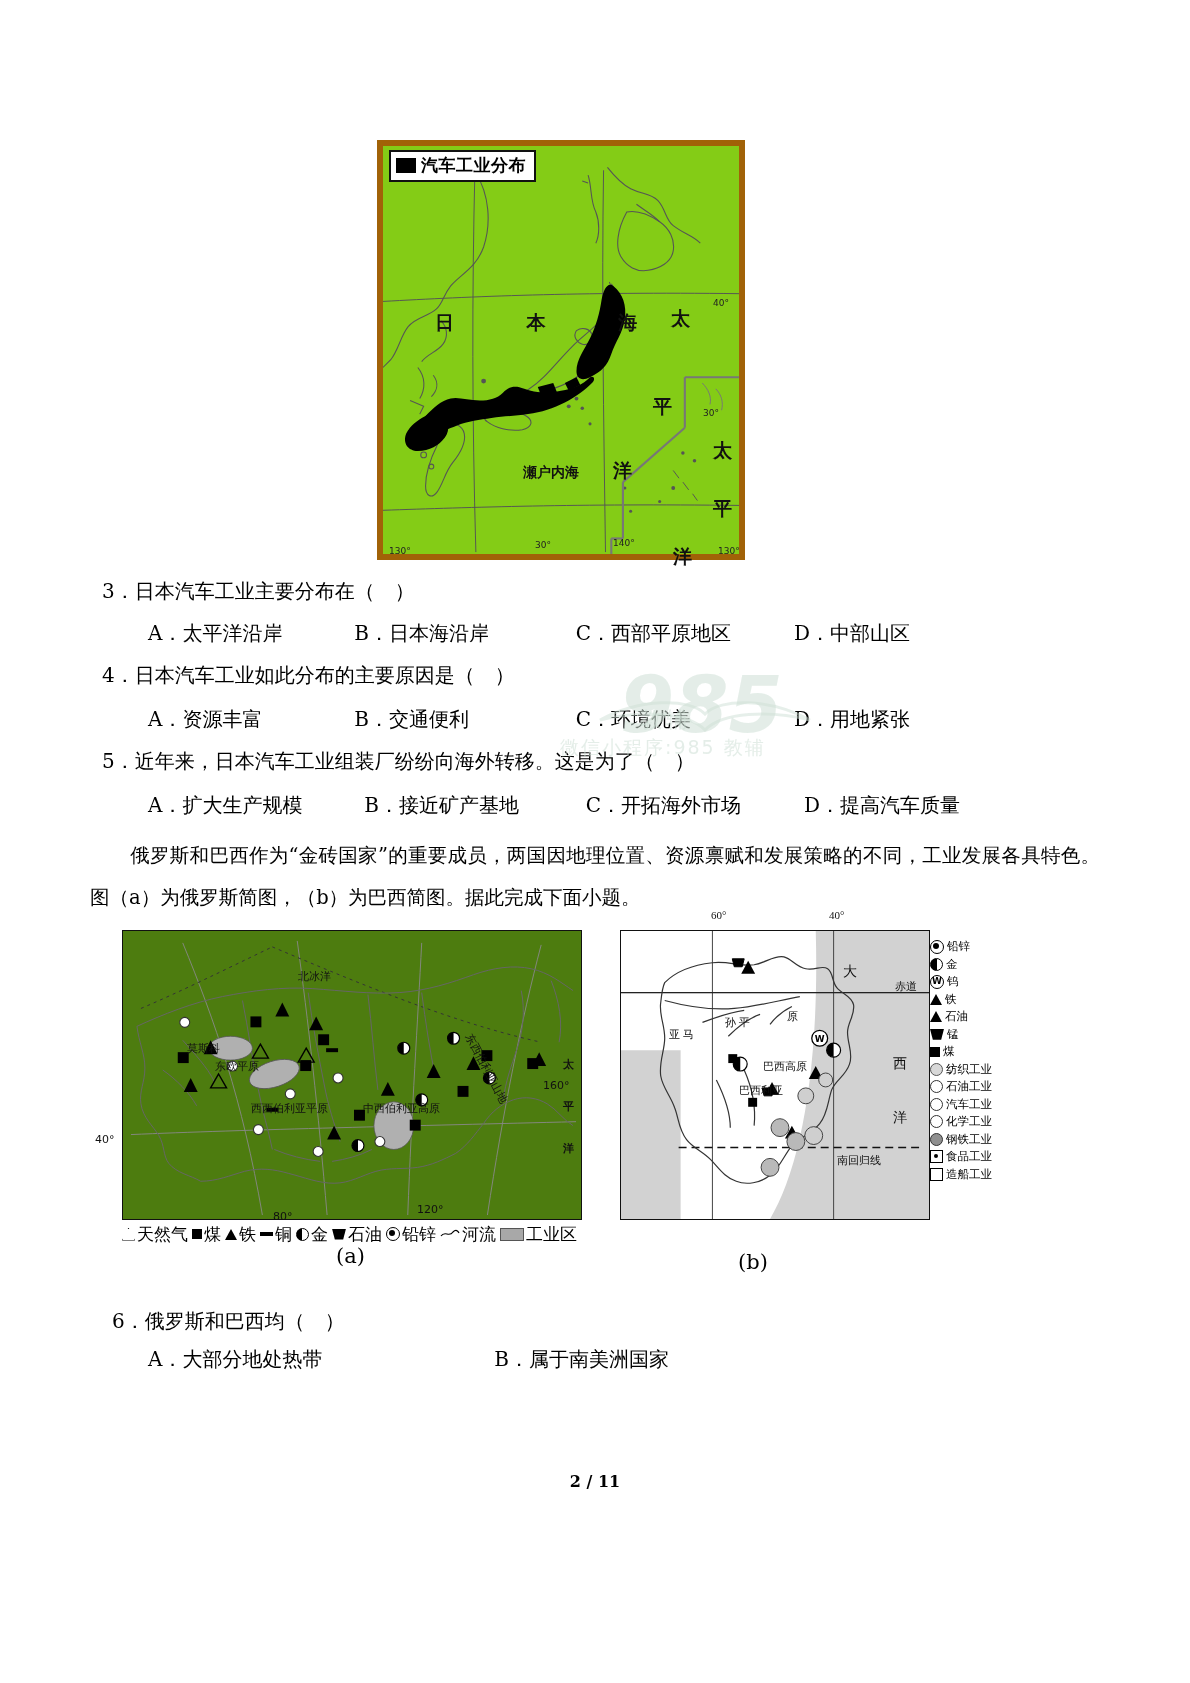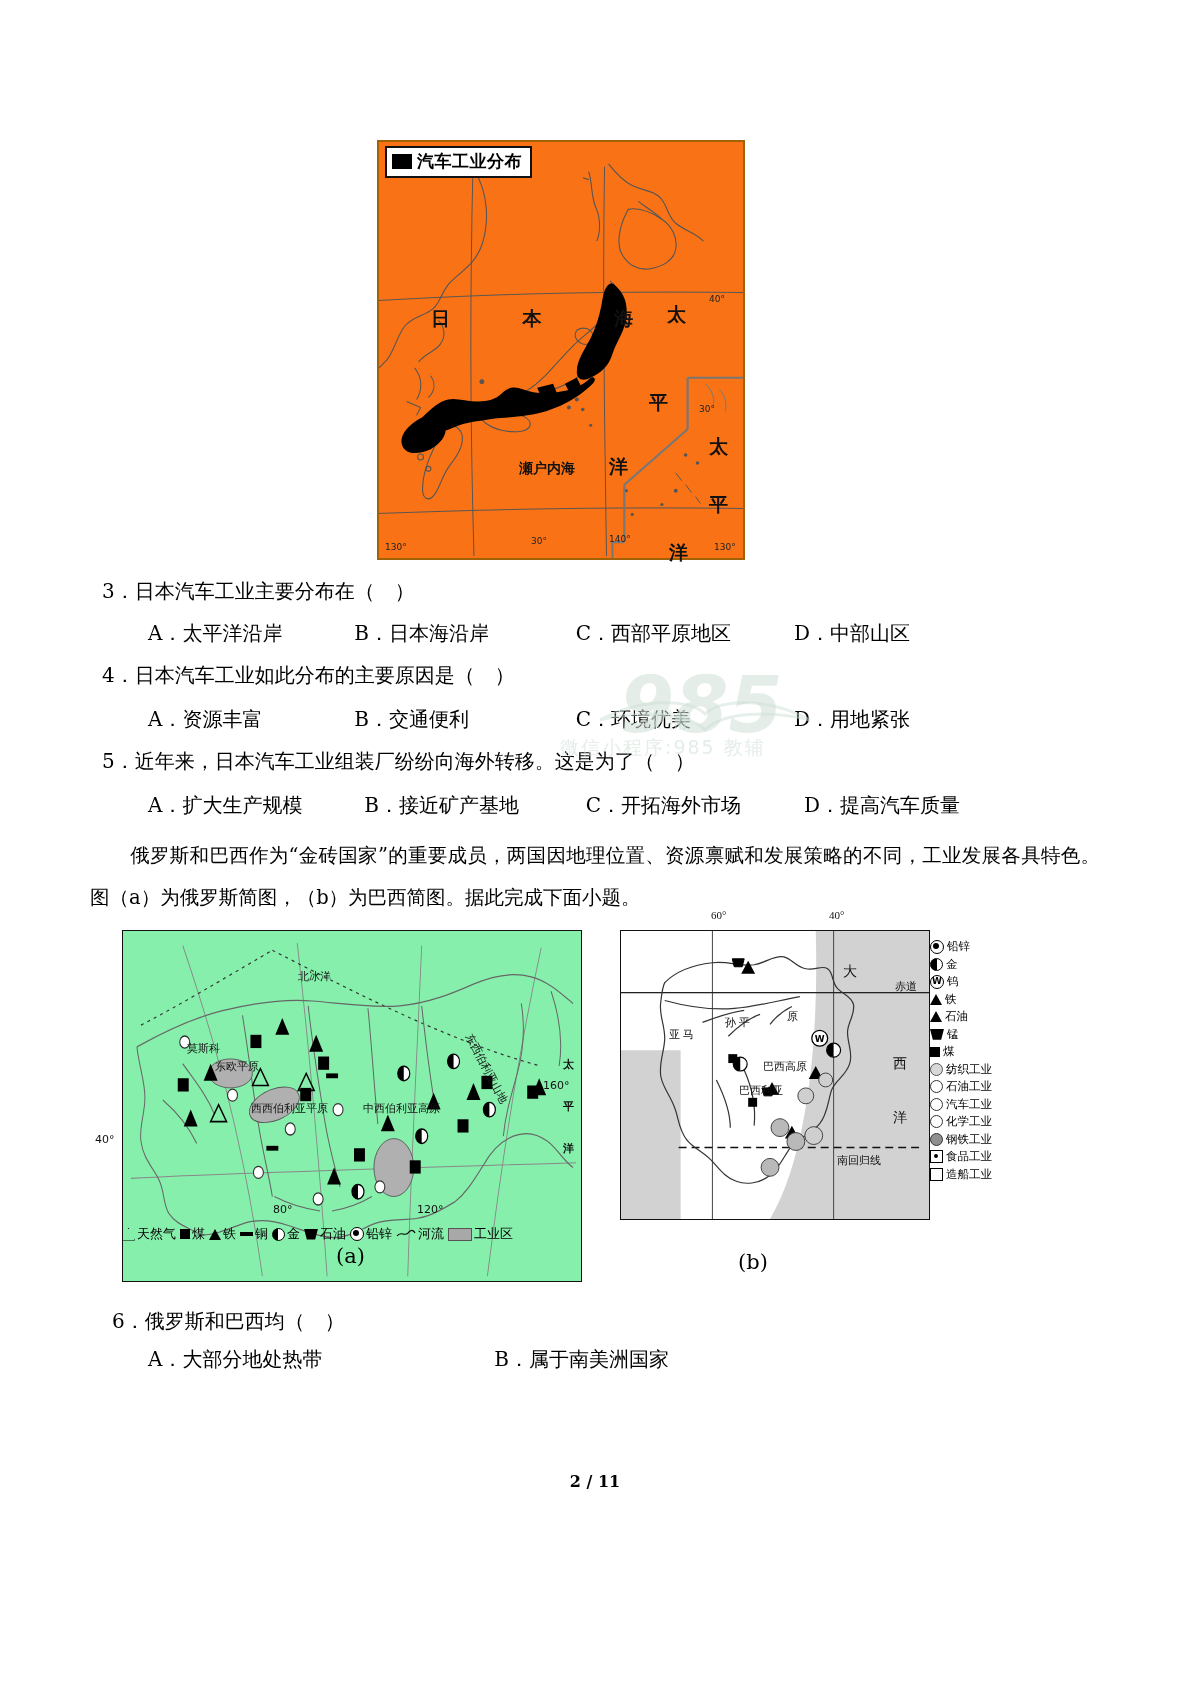--- a/index.html
+++ b/index.html
@@ -9,21 +9,21 @@
     font-family:"Liberation Serif","DejaVu Serif",serif;
     color:#000;
     position:relative;
     overflow:hidden;
   }
   .page{position:absolute;inset:0;}
 
   
   .japan-map{
     position:absolute;left:377px;top:140px;width:368px;height:420px;
-    border:2px solid #a16207;background:#f97316;box-sizing:border-box;
+    border:6px solid #a16207;background:#84cc16;box-sizing:border-box;
   }
   .jm-legend{
     position:absolute;left:6px;top:4px;
     border:2px solid #111;background:#fff;
     padding:2px 8px 3px 5px;
     display:flex;align-items:center;gap:5px;
     z-index:6;
   }
   .jm-legend .sw{width:20px;height:15px;background:#000;display:inline-block;}
   .jm-legend span.txt{font-family:"DejaVu Sans",sans-serif;font-weight:bold;font-size:17px;letter-spacing:.5px;}
@@ -50,27 +50,27 @@
 
   
   .wm{position:absolute;pointer-events:none;z-index:3;color:#cfe0d6;opacity:.55;
       font-family:"DejaVu Sans",sans-serif;text-align:center;}
   .wm1{left:620px;top:660px;font-size:78px;font-style:italic;font-weight:bold;}
   .wm2{left:640px;top:705px;font-size:22px;letter-spacing:4px;}
   .wm3{left:560px;top:735px;font-size:19px;letter-spacing:2px;}
   .wm-book{position:absolute;left:590px;top:690px;width:230px;height:60px;z-index:2;opacity:.5;}
 
   
-  .russia-map{position:absolute;left:122px;top:930px;width:460px;height:352px;
-              border:1.5px solid #111;background:#86efac;box-sizing:border-box;}
+  .russia-map{position:absolute;left:122px;top:930px;width:460px;height:290px;
+              border:1.5px solid #111;background:#4d7c0f;box-sizing:border-box;}
   .rm-svg{position:absolute;inset:0;width:100%;height:100%;}
   .rm-label{position:absolute;font-family:"DejaVu Sans",sans-serif;font-size:11px;color:#111;z-index:4;}
   .rm-label.b{font-weight:bold;}
   .russia-legend{position:absolute;left:122px;top:1222px;width:460px;height:24px;
-                 display:flex;align-items:center;gap:4px;font-size:13px;
+                 display:flex;align-items:center;gap:4px;font-size:17px;
                  font-family:Liberation Mono, monospace;white-space:nowrap;}
   .russia-legend .it{display:flex;align-items:center;gap:2px;}
   .cap{position:absolute;font-size:21px;font-family:"DejaVu Serif",serif;}
 
   .brazil-map{position:absolute;left:620px;top:930px;width:310px;height:290px;
               border:1.5px solid #111;background:#fff;box-sizing:border-box;}
   .bm-svg{position:absolute;inset:0;width:100%;height:100%;}
   .bm-label{position:absolute;font-family:Liberation Serif, serif;font-size:11px;color:#111;z-index:4;}
   .brazil-legend{position:absolute;left:930px;top:938px;width:95px;
                  font-family:"DejaVu Sans",sans-serif;font-size:11.5px;}
@@ -402,21 +402,21 @@
     <div class="rm-label" style="left:30px;top:110px;margin-left:34px;">莫斯科</div>
     <div class="rm-label" style="left:92px;top:128px;">东欧平原</div>
     <div class="rm-label" style="left:128px;top:170px;">西西伯利亚平原</div>
     <div class="rm-label" style="left:240px;top:170px;">中西伯利亚高原</div>
     <div class="rm-label" style="left:352px;top:100px;transform:rotate(62deg);transform-origin:left top;">东西伯利亚山地</div>
     <div class="rm-label b" style="left:440px;top:126px;">太</div>
     <div class="rm-label b" style="left:440px;top:168px;">平</div>
     <div class="rm-label b" style="left:440px;top:210px;">洋</div>
 
     <div class="rm-label" style="left:-28px;top:202px;">40°</div>
-    <div class="rm-label" style="left:150px;top:272px;">80°</div>
+    <div class="rm-label" style="left:150px;top:279px;">80°</div>
     <div class="rm-label" style="left:294px;top:272px;">120°</div>
     <div class="rm-label" style="left:420px;top:140px;margin-top:8px;">160°</div>
   </div>
 
   <div class="russia-legend">
     <span class="it">
         <span class="sym sym-gas"></span>
         <span>天然气</span>
       </span>
     <span class="it">

